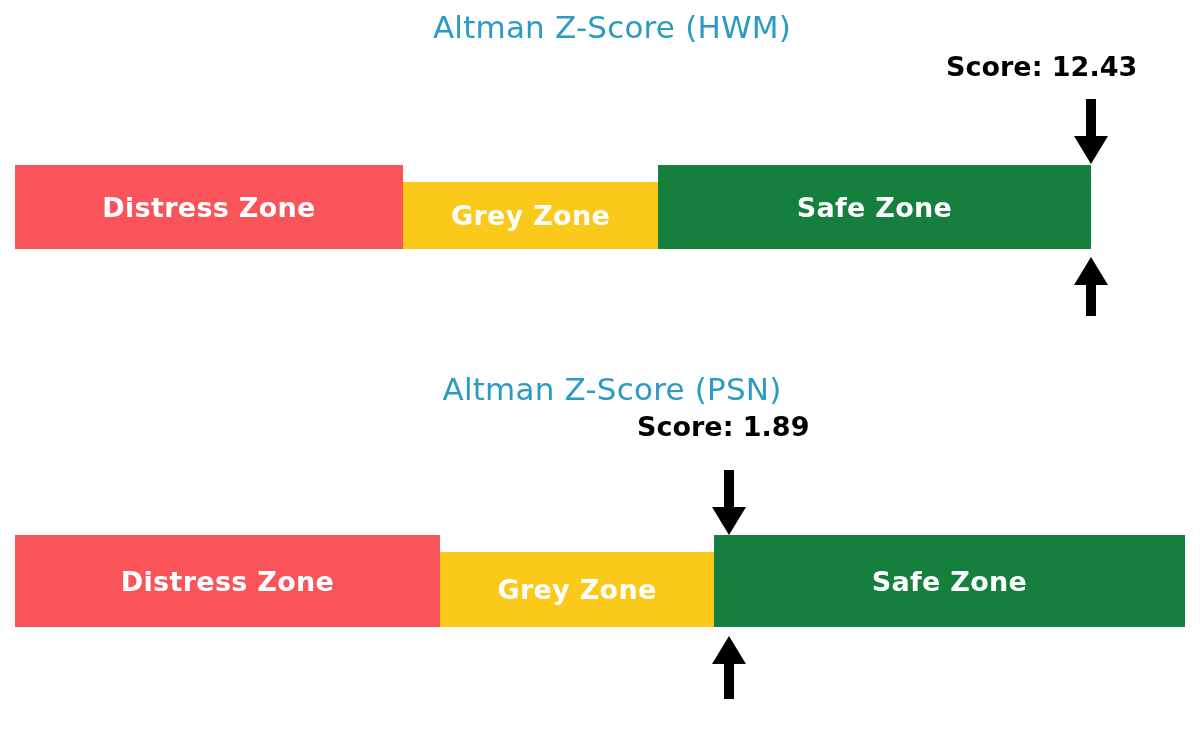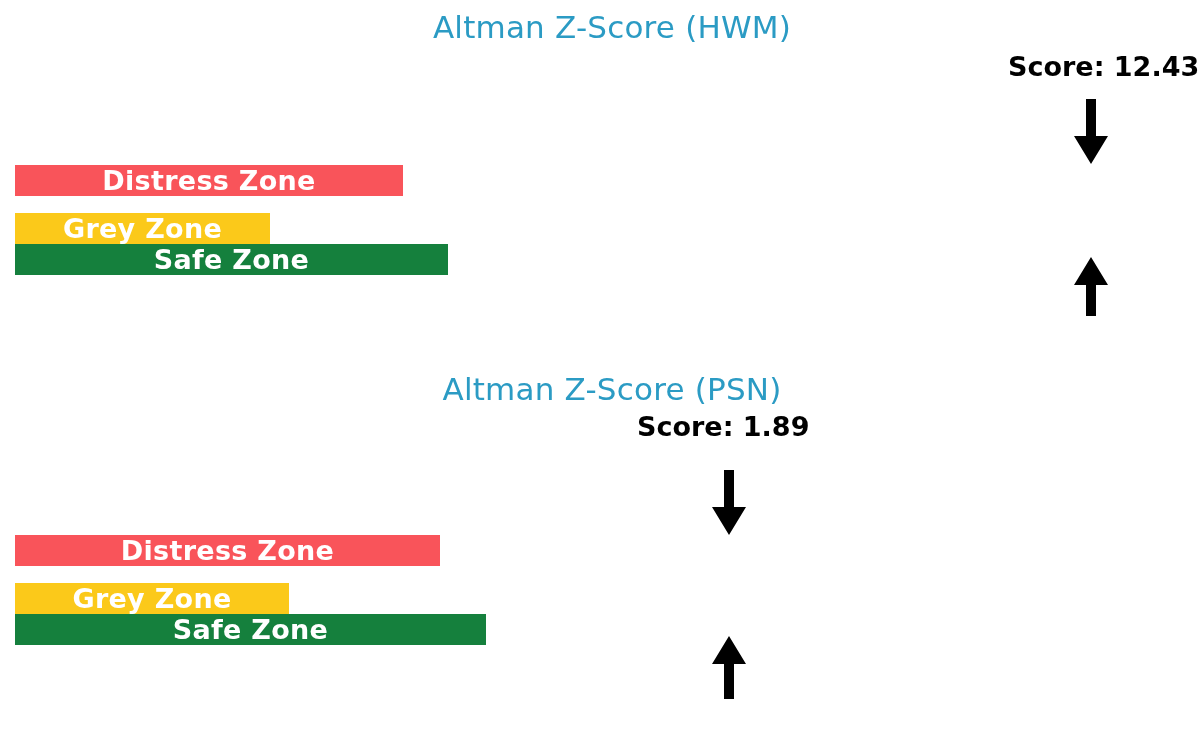--- a/index.html
+++ b/index.html
@@ -42,21 +42,20 @@
     font-weight: bold;
     font-size: 27px;
     color: #000000;
     white-space: nowrap;
     line-height: 1;
   }
 
   .zone-bar {
     position: absolute;
     display: flex;
-    flex-direction: column;
     align-items: stretch;
   }
 
   .zone {
     display: flex;
     align-items: center;
     justify-content: center;
     color: #ffffff;
     font-family: "DejaVu Sans", sans-serif;
     font-weight: bold;
@@ -76,21 +75,21 @@
   }
   .arrow svg { display: block; }
 </style>
 </head>
 <body>
 
 <div class="panel">
 
   <div class="chart-title" style="top:12px;">Altman Z-Score (HWM)</div>
 
-  <div class="score-label" style="left:1008px; top:53px;">Score: 12.43</div>
+  <div class="score-label" style="left:946px; top:53px;">Score: 12.43</div>
 
   <div class="arrow" style="left:1068px; top:99px;">
     <svg width="46" height="66" viewBox="0 0 46 66" aria-hidden="true">
       <polygon points="18,0 28,0 28,37 40,37 23,65 6,37 18,37" fill="#000000"></polygon>
     </svg>
   </div>
 
   <div class="arrow" style="left:1068px; top:257px;">
     <svg width="46" height="60" viewBox="0 0 46 60" aria-hidden="true">
       <polygon points="23,0 40,28 28,28 28,59 18,59 18,28 6,28" fill="#000000"></polygon>

